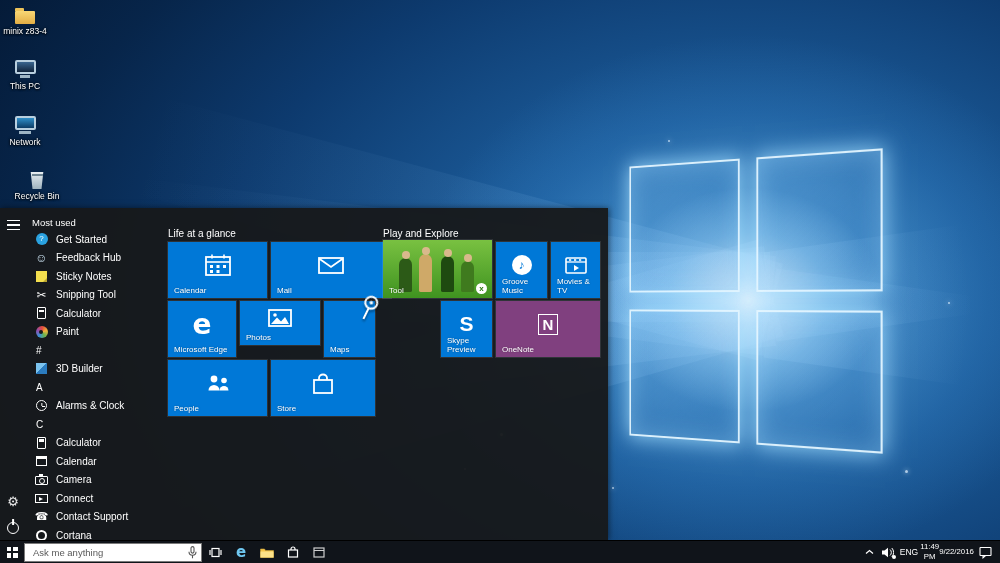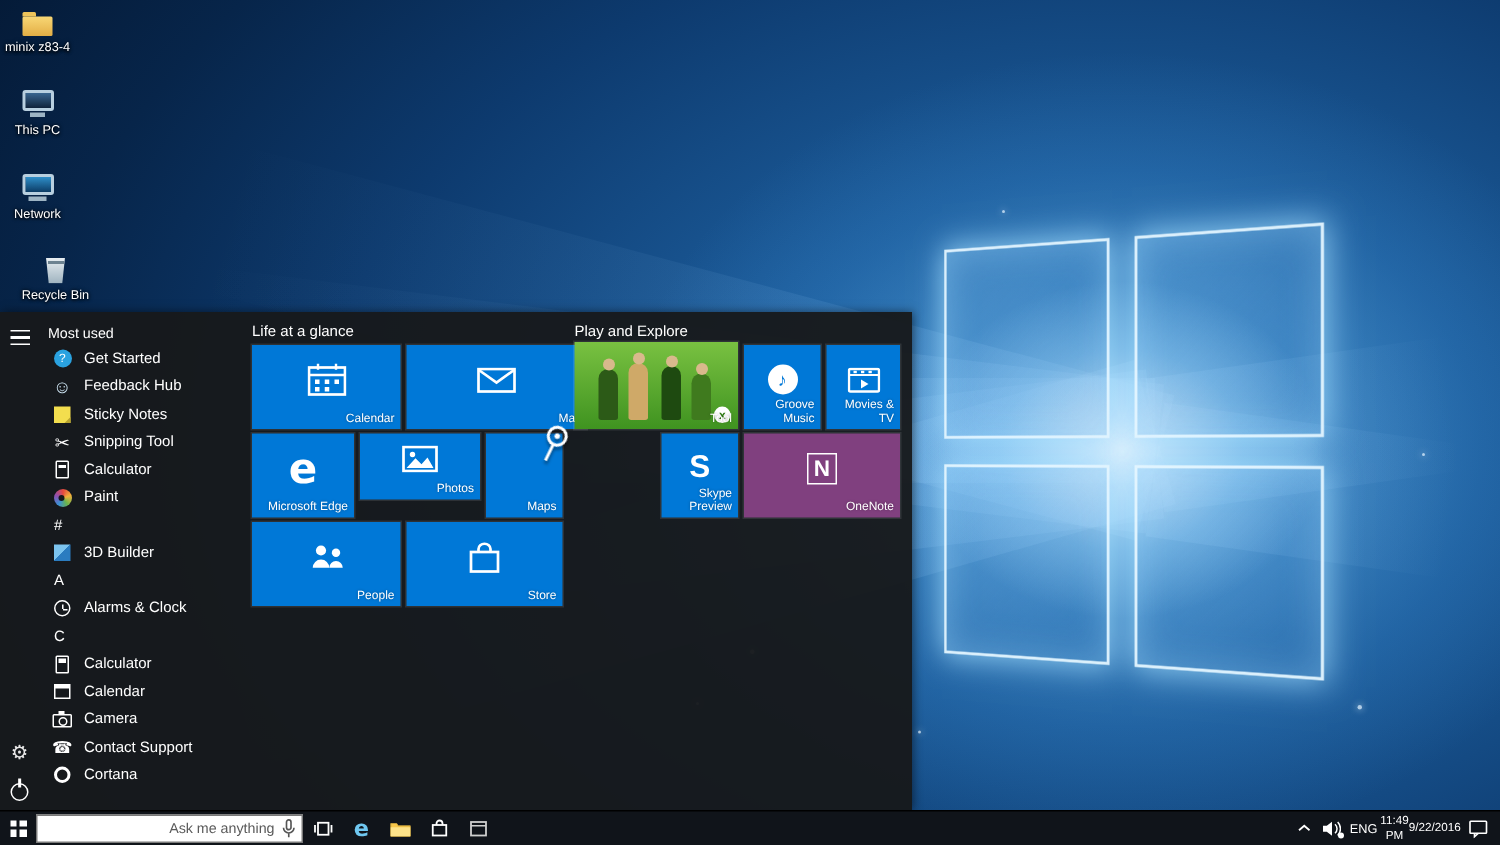--- a/index.html
+++ b/index.html
@@ -69,21 +69,21 @@
   .ic-alarm::after{content:'';position:absolute;left:4.5px;top:4.3px;width:3.5px;height:1.3px;background:#fff;}
   .ic-cal{width:11px;height:10px;border:1.2px solid #fff;border-top:3.5px solid #fff;}
   .ic-camera{width:13px;height:9px;border:1.3px solid #fff;border-radius:1px;position:relative;margin-top:2px;}
   .ic-camera::before{content:'';position:absolute;left:50%;top:50%;transform:translate(-50%,-50%);width:4px;height:4px;border:1.2px solid #fff;border-radius:50%;}
   .ic-camera::after{content:'';position:absolute;top:-3px;left:3px;width:4px;height:2px;background:#fff;}
   .ic-connect{width:13px;height:9px;border:1.3px solid #fff;position:relative;}
   .ic-connect::before{content:'';position:absolute;left:3px;top:2px;border-style:solid;border-width:2.5px 0 2.5px 4px;border-color:transparent transparent transparent #fff;}
   .ic-contact{font-size:11px;color:#fff;}
   .ic-cortana{width:11px;height:11px;border:2px solid #fff;border-radius:50%;}
 
-  .tiles{position:absolute;left:160px;top:0;width:448px;height:100%;text-align:right;}
+  .tiles{position:absolute;left:160px;top:12px;width:448px;height:100%;}
   .group-title{position:absolute;font-size:10px;color:#fff;}
   .tile{position:absolute;background:#0078d7;color:#fff;overflow:visible;cursor:default;outline:1px solid rgba(255,255,255,.10);}
   .gc{position:absolute;inset:0;display:flex;align-items:center;justify-content:center;padding-bottom:10px;}
   .tl{position:absolute;left:6px;bottom:3px;right:4px;font-size:8px;line-height:1.15;text-shadow:0 0 2px rgba(0,0,0,.35);}
   .edge-e{font-size:28px;font-weight:bold;font-family:"DejaVu Sans",sans-serif;}
   .skype-s{font-size:21px;font-weight:bold;}
   .onenote-n{font-size:15px;font-weight:bold;border:1.6px solid #fff;padding:1px 4px;}
   .g-groove{width:20px;height:20px;border-radius:50%;background:#fff;color:#0078d7;display:flex;align-items:center;justify-content:center;font-size:12px;font-weight:bold;}
   .tile-onenote{background:#80407f;}
   .tile-xbox{background:linear-gradient(180deg,#79c141,#3f9320);}
@@ -96,21 +96,21 @@
   .xbox-ball{position:absolute;right:5px;bottom:4px;width:11px;height:11px;border-radius:50%;background:#fff;color:#2d7a10;font-size:8px;font-weight:bold;display:flex;align-items:center;justify-content:center;}
   .tile-banner{position:absolute;top:0;left:0;right:0;height:11px;background:rgba(8,18,6,.85);display:flex;align-items:center;padding-left:3px;font-size:6px;letter-spacing:.5px;color:#fff;}
   .maps-pin{position:absolute;right:-3px;top:-7px;transform:rotate(26deg);filter:drop-shadow(1px 2px 1px rgba(0,0,0,.4));}
 
   
   .taskbar{position:absolute;left:0;bottom:0;width:100%;height:23px;background:#10141a;display:flex;align-items:center;z-index:10;border-top:1px solid #000;}
   .tb-btn{width:26px;height:100%;display:flex;align-items:center;justify-content:center;flex:0 0 auto;}
   .winflag{width:11px;height:11px;display:grid;grid-template-columns:1fr 1fr;grid-template-rows:1fr 1fr;gap:1.5px;}
   .winflag i{background:#fff;}
   .searchbox{width:178px;height:19px;background:#fff;border:1px solid #7a7a7a;display:flex;align-items:center;flex:0 0 auto;}
-  .search-input{flex:1;height:100%;border:none;outline:none;font-size:9.5px;padding:0 0 0 8px;color:#222;background:transparent;text-align:right;}
+  .search-input{flex:1;height:100%;border:none;outline:none;font-size:9.5px;padding:0 0 0 8px;color:#222;background:transparent;}
   .search-input::placeholder{color:#5a5a5a;}
   .micwrap{width:18px;display:flex;align-items:center;justify-content:center;}
   .tb-edge{font-size:15px;font-weight:bold;color:#6fc7f0;font-family:"DejaVu Sans",sans-serif;line-height:1;}
   .tray{margin-left:auto;display:flex;align-items:center;height:100%;padding-right:3px;}
   .tray-item{height:100%;display:flex;align-items:center;justify-content:center;}
   .tray-lang{font-size:8.5px;color:#fff;width:24px;}
   .tray-clock{width:52px;text-align:center;color:#fff;font-size:7.8px;line-height:1.25;}
   .volwrap{position:relative;width:20px;display:flex;align-items:center;justify-content:center;height:100%;}
   .vol-badge{position:absolute;right:1px;bottom:4px;width:4px;height:4px;border-radius:50%;background:#fff;}
   .chevwrap{width:16px;display:flex;align-items:center;justify-content:center;height:100%;}
@@ -231,20 +231,26 @@
         <span class="ai">
             <span class="ic-cal"></span>
           </span>
         <span class="lbl">Calendar</span>
       </div>
       <div class="app-row">
         <span class="ai">
             <span class="ic-camera"></span>
           </span>
         <span class="lbl">Camera</span>
+      </div>
+      <div class="app-row">
+        <span class="ai">
+            <span class="ic-connect"></span>
+          </span>
+        <span class="lbl">Connect</span>
       </div>
       <div class="app-row">
         <span class="ai ic-contact">☎</span>
         <span class="lbl">Contact Support</span>
       </div>
       <div class="app-row">
         <span class="ai">
             <span class="ic-cortana"></span>
           </span>
         <span class="lbl">Cortana</span>

